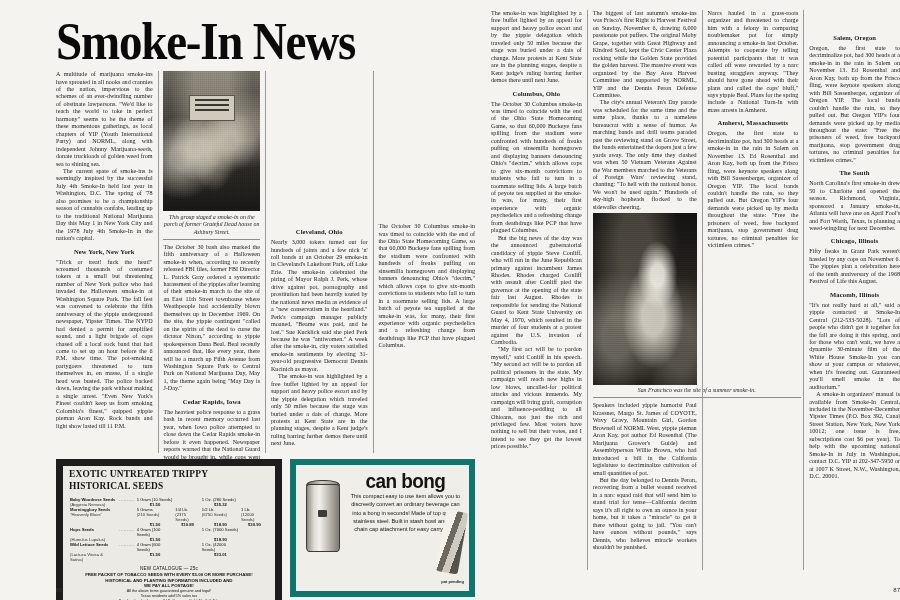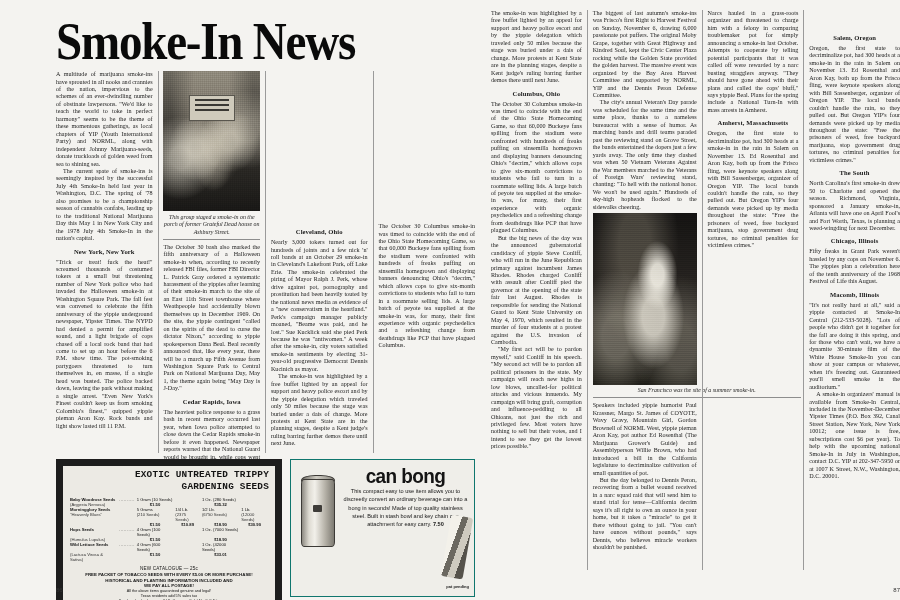--- a/index.html
+++ b/index.html
@@ -138,42 +138,42 @@
       linear-gradient(#000 0 0) right/7px 100% no-repeat;
     mask:
       linear-gradient(#000 0 0) top/100% 7px no-repeat,
       linear-gradient(#000 0 0) bottom/100% 7px no-repeat,
       linear-gradient(#000 0 0) left/7px 100% no-repeat,
       linear-gradient(#000 0 0) right/7px 100% no-repeat;
     pointer-events:none;
   }
   .ad-inner{position:relative;padding:2px 4px;}
   .ad-title{
-    font-family:Liberation Mono, monospace;
+    font-family:Liberation Serif, serif;
     font-weight:700;font-size:9.4px;line-height:11.5px;
-    text-align:right;letter-spacing:.2px;margin-bottom:5px;
+    text-align:left;letter-spacing:.2px;margin-bottom:5px;
   }
   .seed-table{width:100%;border-collapse:collapse;font-family:"Liberation Sans", sans-serif;}
   .seed-table td{font-size:4.2px;line-height:5px;padding:0 1px;vertical-align:top;}
   .sn{font-weight:700;white-space:nowrap;}
   .sl{font-weight:400;color:#333;}
   .dots{font-weight:400;letter-spacing:.4px;color:#555;}
   .pr{font-weight:700;text-align:center;}
   .prb{font-weight:700;text-align:center;}
   .ad-foot{
     font-family:"Liberation Sans", sans-serif;
     text-align:center;margin-top:4px;
   }
   .ad-foot .f1{font-size:4.6px;line-height:6px;font-weight:400;letter-spacing:.2px;}
   .ad-foot .f2{font-size:4.4px;line-height:5.6px;font-weight:700;}
   .ad-foot .f3{font-size:3.8px;line-height:5px;font-weight:400;}
 
   .ad-bong{
     width:190px;box-sizing:border-box;
-    border:1px solid #0f766e;
+    border:6px solid #0f766e;
     background:#efeee9;
     padding:5px 6px 5px 6px;
     display:flex;gap:4px;
     min-height:138px;
   }
   .bong-can{
     width:42px;flex:0 0 42px;position:relative;
   }
   .can-body{
     position:absolute;left:4px;top:14px;width:32px;height:66px;
@@ -279,21 +279,21 @@
       </div>
     </div>
 
     <div class="ads-row">
 
       <div class="ad-seeds">
         <div class="scallop"></div>
         <div class="ad-inner">
           <div class="ad-title">
             <div>EXOTIC UNTREATED TRIPPY</div>
-            <div>GARDENING SEEDS</div>
+            <div>HISTORICAL SEEDS</div>
           </div>
 
           <table class="seed-table">
             <tbody>
                 <tr>
               <td class="sn">Baby Woodrose Seeds</td>
               <td class="dots">..........</td>
               <td>1 Gram (10 Seeds)</td>
               <td></td>
               <td>1 Oz. (280 Seeds)</td>

